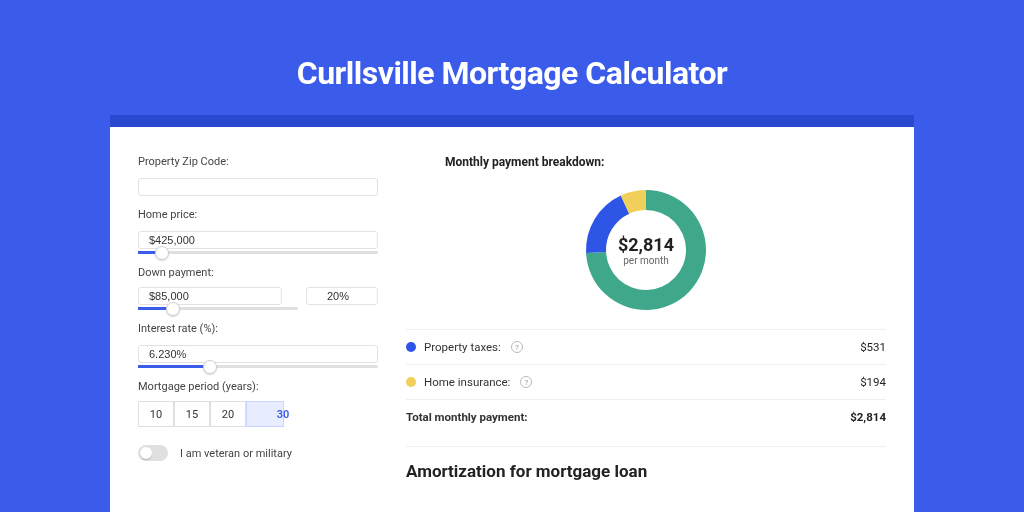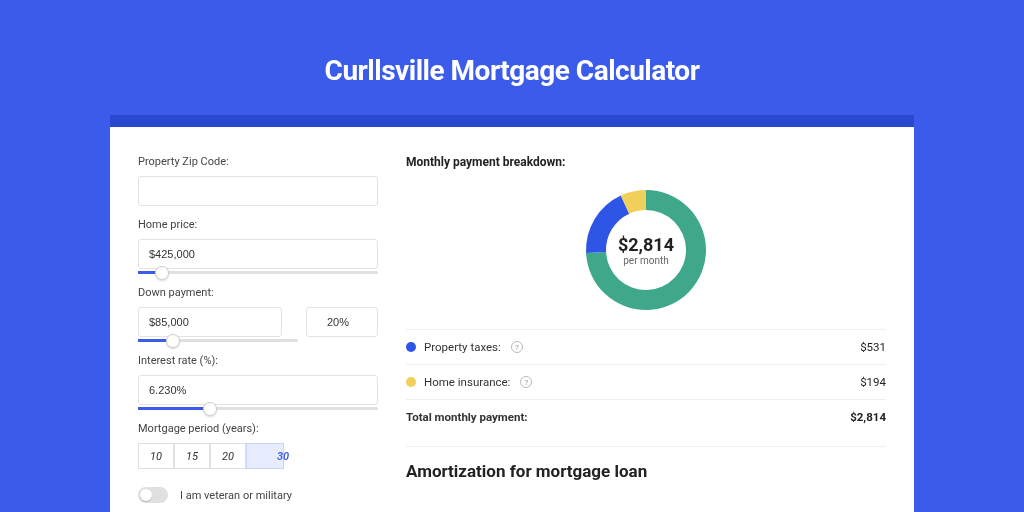--- a/index.html
+++ b/index.html
@@ -1,20 +1,20 @@
 <!DOCTYPE html>
 <html><head>
 <meta charset="utf-8">
 <style>
   * { box-sizing: border-box; margin: 0; padding: 0; }
   html, body { width: 1024px; height: 512px; overflow: hidden; font-family: -apple-system, BlinkMacSystemFont, "Segoe UI", Roboto, Arial, sans-serif; }
   body { background: #3b5beb; }
   .page-title {
     color: #fff;
-    font-size: 28px;
+    font-size: 32px;
     font-weight: 700;
     text-align: center;
     padding-top: 54px;
     letter-spacing: -0.5px;
   }
   .panel-wrap {
     position: absolute;
     left: 110px;
     top: 115px;
     width: 804px;
@@ -33,21 +33,21 @@
   .right-col { flex: 1; }
 
   .field-label {
     font-size: 11px;
     color: #444;
     margin-bottom: 8px;
     display: block;
   }
   .text-input {
     width: 100%;
-    height: 30px;
+    height: 18px;
     border: 1px solid #e2e2e2;
     border-radius: 3px;
     padding: 0 10px;
     font-size: 11px;
     color: #333;
     background: #fff;
   }
   .field-group { margin-bottom: 12px; }
   .slider-track {
     position: relative;
@@ -68,21 +68,21 @@
     background: #fff;
     border: 1px solid #d0d0d0;
     border-radius: 50%;
     transform: translate(-50%, -50%);
     box-shadow: 0 1px 2px rgba(0,0,0,0.15);
   }
   .down-row { display: flex; gap: 24px; }
   .down-amount { flex: 1; }
   .down-pct { width: 72px; padding-left: 20px; }
 
-  .period-btns { display: flex; gap: 0; font-style: italic; }
+  .period-btns { display: flex; gap: 0; }
   .period-btn {
     width: 36px; height: 26px;
     border: 1px solid #e0e0e0;
     background: #fff;
     font-size: 11px;
     color: #333;
     display: flex;
     align-items: center;
     justify-content: center;
     cursor: pointer;
@@ -112,20 +112,21 @@
     border-radius: 50%;
     box-shadow: 0 1px 1px rgba(0,0,0,0.2);
   }
   .toggle-label { font-size: 11px; color: #444; }
 
   .section-title {
     font-size: 12px;
     font-weight: 700;
     color: #222;
     margin-bottom: 10px;
+    margin-left: 39px;
   }
   .donut-wrap {
     display: flex;
     justify-content: center;
     padding: 6px 0 14px 0;
   }
   .donut {
     position: relative;
     width: 130px; height: 130px;
   }

